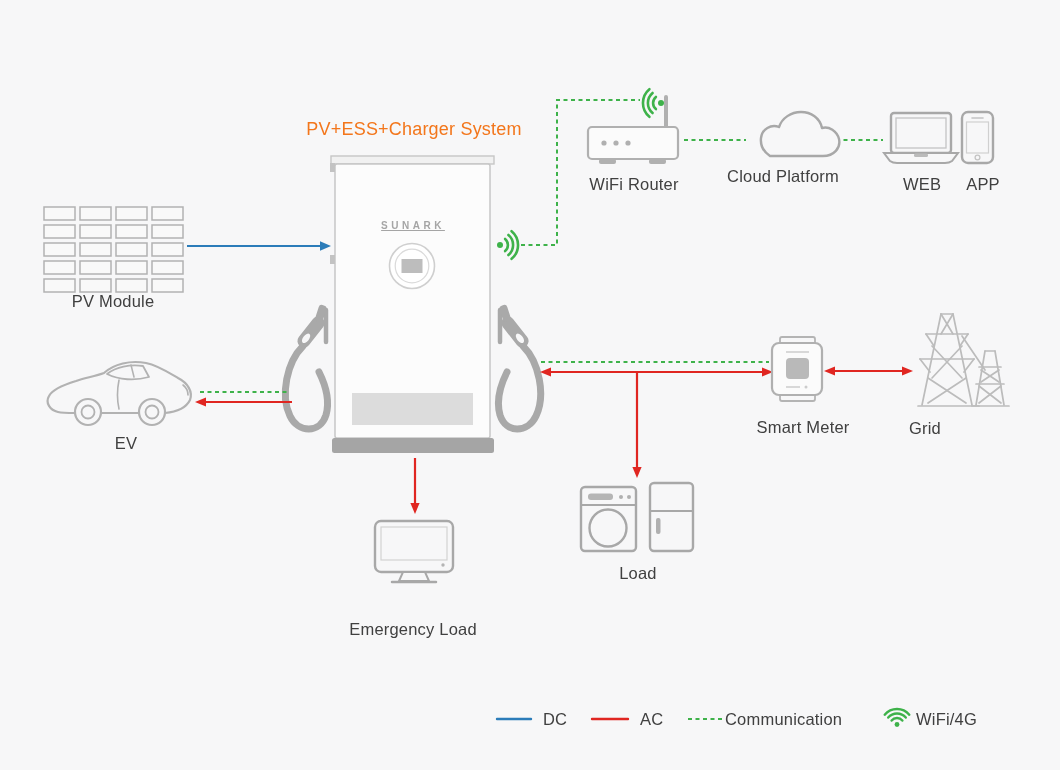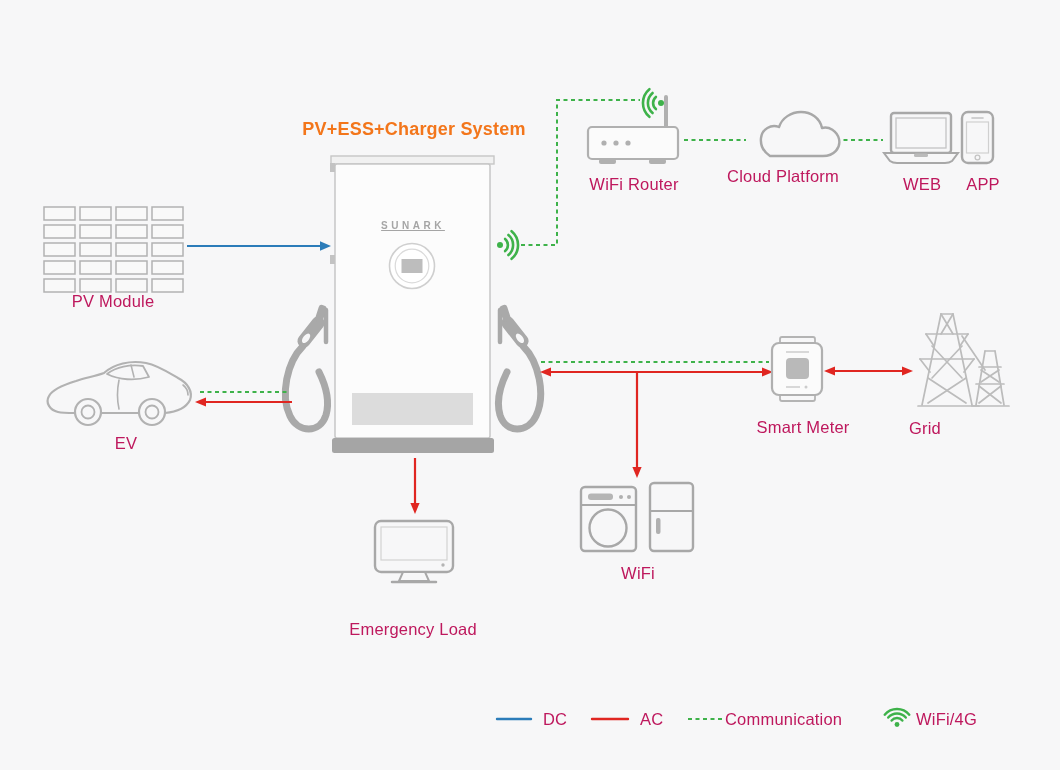--- a/index.html
+++ b/index.html
@@ -2,25 +2,25 @@
 <html><head>
 <meta charset="utf-8">
 <style>
   html,body{margin:0;padding:0;background:#e9e9ea;}
   .stage{
     position:relative;width:1060px;height:770px;background:#f7f7f8;
     font-family:"Liberation Sans", sans-serif;overflow:hidden;margin:0 auto;
   }
   .stage svg{position:absolute;left:0;top:0;}
   .lbl{
-    position:absolute;font-size:16.5px;color:#be185d;letter-spacing:.2px;
+    position:absolute;font-size:16.5px;color:#404040;letter-spacing:.2px;
     transform:translateX(-50%);white-space:nowrap;line-height:18px;
   }
   .lbl.left{transform:none;}
-  .title{font-weight:bold;font-size:18px;color:#f3761b;letter-spacing:.2px;}
+  .title{font-weight:normal;font-size:18px;color:#f3761b;letter-spacing:.2px;}
   .brand{font-size:10px;letter-spacing:3.5px;color:#a5a5a5;font-weight:600;text-decoration:underline;}
 </style>
 </head>
 <body>
 
 <div class="stage">
 
 <svg width="1060" height="770" viewBox="0 0 1060 770">
 
   <g stroke="#b2b2b2" stroke-width="1.5" fill="#f9f9f9">
@@ -253,20 +253,20 @@
   <div class="lbl brand" style="left:413px;top:217px">SUNARK</div>
 
   <div class="lbl" style="left:113px;top:292px">PV Module</div>
   <div class="lbl" style="left:126px;top:434px">EV</div>
   <div class="lbl" style="left:634px;top:175px">WiFi Router</div>
   <div class="lbl" style="left:783px;top:167px">Cloud Platform</div>
   <div class="lbl" style="left:922px;top:175px">WEB</div>
   <div class="lbl" style="left:983px;top:175px">APP</div>
   <div class="lbl" style="left:803px;top:418px">Smart Meter</div>
   <div class="lbl" style="left:925px;top:419px">Grid</div>
-  <div class="lbl" style="left:638px;top:564px">WiFi</div>
+  <div class="lbl" style="left:638px;top:564px">Load</div>
   <div class="lbl" style="left:413px;top:620px">Emergency Load</div>
 
   <div class="lbl left" style="left:543px;top:710px">DC</div>
   <div class="lbl left" style="left:640px;top:710px">AC</div>
   <div class="lbl left" style="left:725px;top:710px">Communication</div>
   <div class="lbl left" style="left:916px;top:710px">WiFi/4G</div>
 </div>
 
 </body></html>

